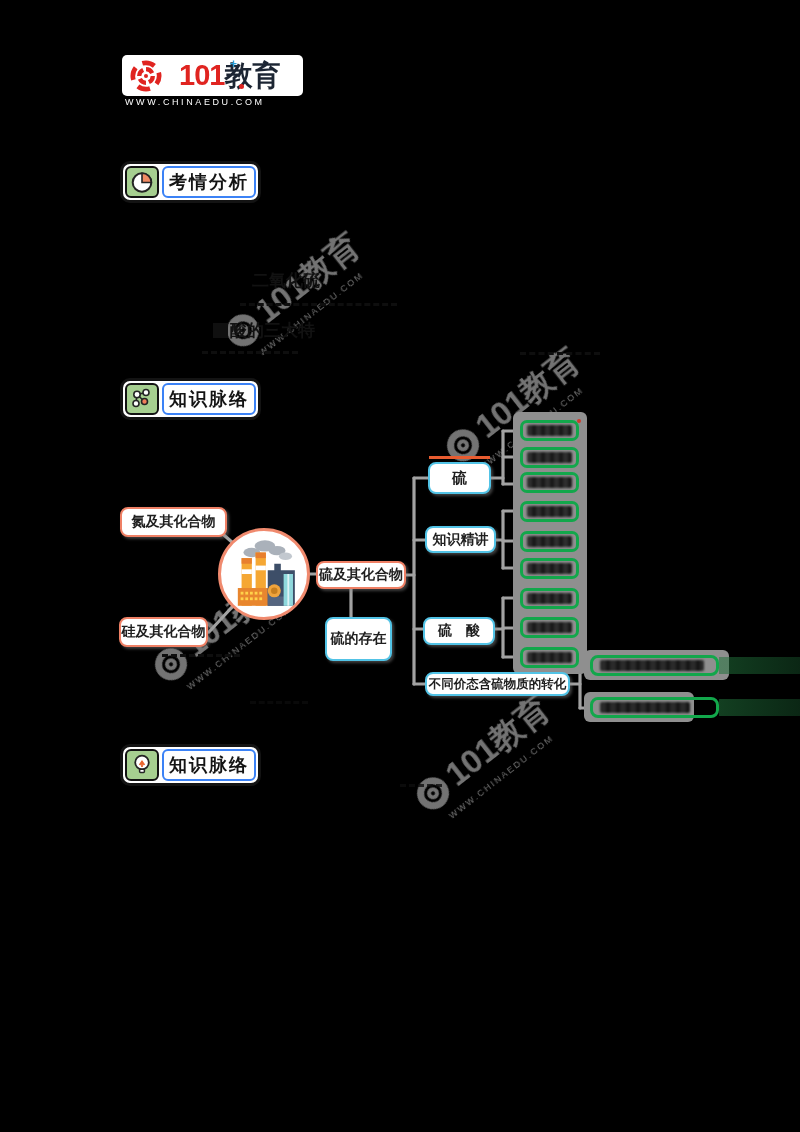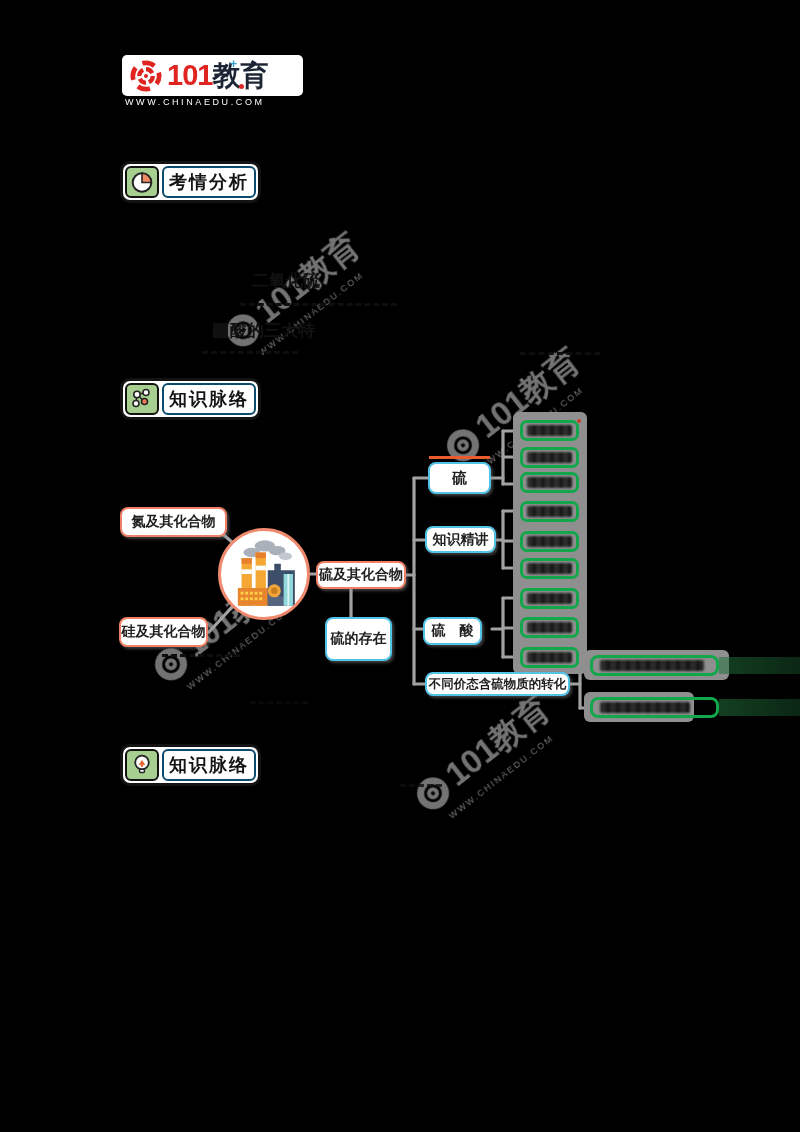--- a/index.html
+++ b/index.html
@@ -2,32 +2,32 @@
 <html><head>
 <meta charset="utf-8">
 <style>
   * { box-sizing: border-box; margin: 0; padding: 0; }
   body { background: #000; font-family: "Liberation Sans", "DejaVu Sans", sans-serif; }
   #page { position: relative; width: 800px; height: 1132px; background: #000; overflow: hidden; }
 
   
   .logo-box { position: absolute; left: 122px; top: 55px; width: 181px; height: 41px;
     background: #fff; border-radius: 5px; display: flex; align-items: center; padding-left: 7px; z-index: 3; }
-  .logo-num { color: #e02420; font-size: 29px; font-weight: bold; letter-spacing: -1px; margin-left: 4px; }
+  .logo-num { color: #e02420; font-size: 29px; font-weight: bold; letter-spacing: -1px; margin-left: 16px; }
   .logo-word { color: #1c2533; font-size: 28px; font-weight: bold; position: relative; text-align: right; }
   .logo-plus { position: absolute; left: 108px; top: 2px; color: #2a9fd8; font-size: 12px; font-weight: bold; }
   .logo-dot { position: absolute; left: 117px; top: 29px; width: 5px; height: 5px; background: #e02420; border-radius: 50%; }
   .logo-site { position: absolute; left: 125px; top: 97px; color: #fff; font-size: 9px; letter-spacing: 2.6px; z-index: 3; }
 
   
   .sec { position: absolute; left: 120px; width: 141px; height: 42px; background: #fff;
     border: 3px solid #131313; border-radius: 10px; display: flex; align-items: stretch; padding: 2px; z-index: 3; }
   .sec-icon { width: 34px; background: #a6cf90; border: 2px solid #131313; border-radius: 6px;
     display: flex; align-items: center; justify-content: center; flex: none; }
-  .sec-label { flex: 1; border: 2px solid #0c4a6e; border-radius: 6px; margin-left: 3px;
+  .sec-label { flex: 1; border: 2px solid #3b82f6; border-radius: 6px; margin-left: 3px;
     display: flex; align-items: center; justify-content: center; font-size: 18px; font-weight: bold;
     letter-spacing: 2px; color: #141414; white-space: nowrap; }
   .sec1 { top: 161px; } .sec2 { top: 378px; } .sec3 { top: 744px; }
 
   
   .wm { position: absolute; width: 210px; height: 64px; transform: rotate(-38deg);
     opacity: .55; filter: blur(.7px); color: #d2d2d2; z-index: 1; }
   .wm-row { display: flex; align-items: center; justify-content: center; gap: 6px; }
   .wm-ring { width: 32px; height: 32px; border: 7px solid #d2d2d2; border-radius: 50%;
     position: relative; flex: none; }
@@ -67,21 +67,21 @@
     justify-content: center; color: #1f1f1f; font-weight: 600; z-index: 3;
     box-shadow: 2px 2px 3px rgba(140,140,140,.45); white-space: nowrap; }
   .b-orange { border: 2.5px solid #ef8065; }
   .b-cyan { border: 2.5px solid #52c3e6; }
   .n-nitrogen { left: 120px; top: 507px; width: 107px; height: 30px; font-size: 14px; }
   .n-silicon  { left: 119px; top: 617px; width: 89px; height: 30px; font-size: 14px; }
   .n-sulfurc  { left: 316px; top: 561px; width: 90px; height: 28px; font-size: 14px; }
   .n-exist    { left: 325px; top: 617px; width: 67px; height: 44px; font-size: 14px; }
   .n-s        { left: 428px; top: 462px; width: 63px; height: 32px; font-size: 15px; }
   .n-so2      { left: 425px; top: 526px; width: 71px; height: 27px; font-size: 14px; }
-  .n-h2so4    { left: 423px; top: 617px; width: 59px; height: 28px; font-size: 14px; }
+  .n-h2so4    { left: 423px; top: 617px; width: 72px; height: 28px; font-size: 14px; }
   .n-trans    { left: 425px; top: 672px; width: 145px; height: 24px; font-size: 12.5px; }
 
   .center-circle { position: absolute; left: 218px; top: 528px; width: 92px; height: 92px;
     background: #fff; border: 3px solid #f08a6e; border-radius: 50%; z-index: 3; overflow: hidden;
     display: flex; align-items: flex-end; justify-content: center; }
 
   
   .orange-dash { position: absolute; left: 429px; top: 456px; width: 61px; border-top: 3px solid #e85c30; z-index: 3; }
   .red-dot { position: absolute; left: 577px; top: 419px; width: 4px; height: 4px; background: #d03a2a; border-radius: 50%; z-index: 4; }
 

